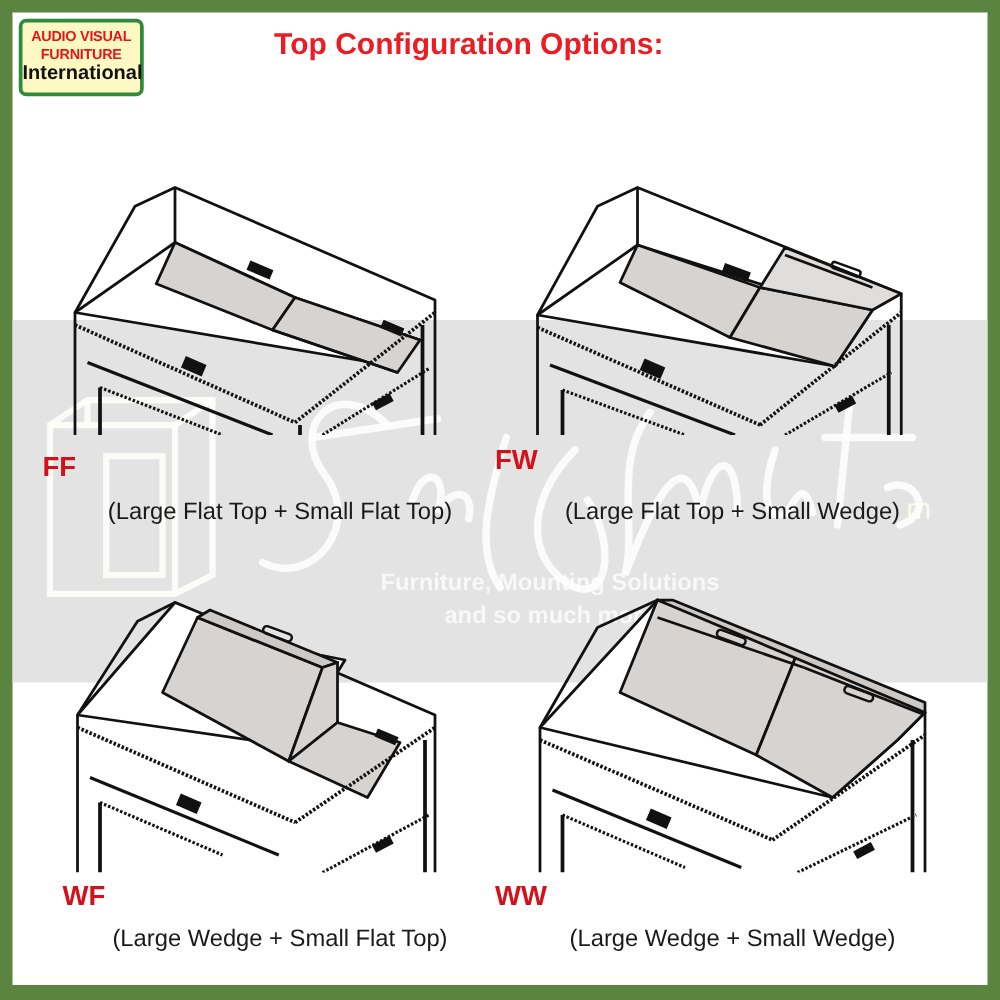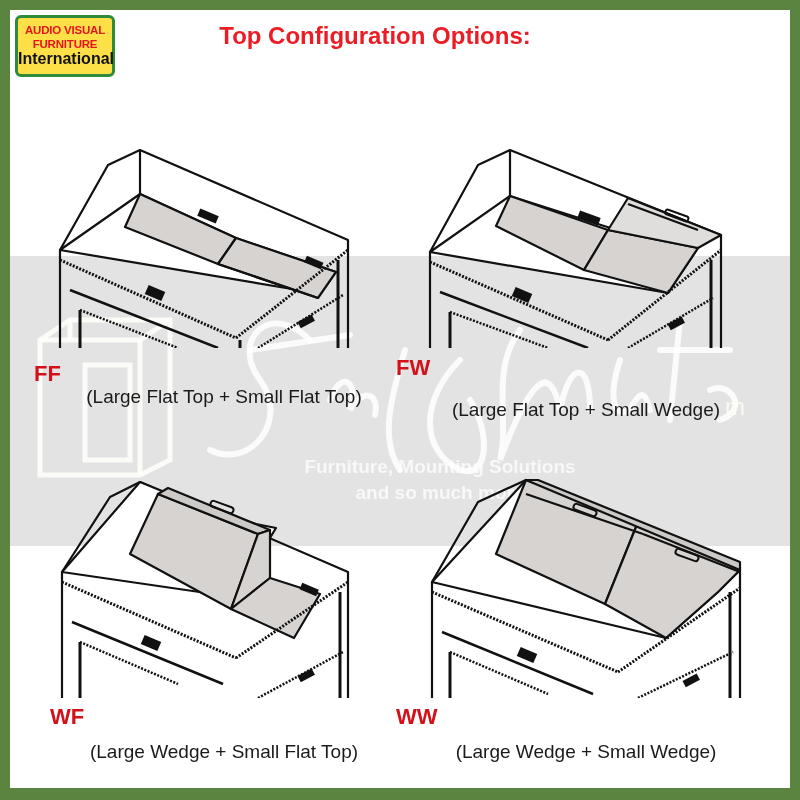--- a/index.html
+++ b/index.html
@@ -1,19 +1,19 @@
 <!DOCTYPE html>
 <html><head>
 <meta charset="utf-8">
 <style>
   html, body { margin: 0; padding: 0; }
   body { width: 800px; height: 800px; background: #5a8440; position: relative; overflow: hidden; font-family: "Liberation Sans", sans-serif; }
   .frame { position: absolute; left: 10px; top: 10px; width: 780px; height: 778px; background: #ffffff; overflow: hidden; }
   .band { position: absolute; left: 0; top: 246px; width: 780px; height: 290px; background: #e3e3e3; }
-  .logo { position: absolute; left: 5px; top: 5px; width: 100px; height: 62px; border: 3px solid #2e8b3a; border-radius: 6px; background: #fde047; box-sizing: border-box; text-align: center; padding-top: 5px; }
+  .logo { position: absolute; left: 5px; top: 5px; width: 100px; height: 62px; border: 3px solid #2e8b3a; border-radius: 6px; background: #fef9c3; box-sizing: border-box; text-align: center; padding-top: 5px; }
   .logo .l1, .logo .l2 { color: #e8141c; font-weight: bold; font-size: 11.5px; line-height: 14px; letter-spacing: -0.2px; }
   .logo .l3 { color: #111; font-weight: bold; font-size: 16px; line-height: 15px; }
   .title { position: absolute; left: 0; width: 730px; top: 12px; text-align: center; color: #ec1c24; font-weight: bold; font-size: 24px; }
   .drawing { position: absolute; }
   .code { position: absolute; color: #d3111b; font-weight: bold; font-size: 22px; text-align: left; width: 380px; }
   .desc { position: absolute; color: #1a1a1a; font-size: 19px; text-align: center; width: 380px; }
   .wm { position: absolute; pointer-events: none; }
   .wm-tag { position: absolute; left: 230px; width: 400px; text-align: center; color: rgba(255,255,255,0.75); font-weight: bold; font-size: 19px; line-height: 26px; }
 </style>
 </head>
@@ -149,21 +149,21 @@
       <line x1="22" y1="180" x2="22" y2="226" stroke-width="3"></line>
       <line x1="302" y1="120" x2="302" y2="226" stroke-width="3"></line>
     </g>
     <rect x="145" y="35" width="24" height="6" rx="3" fill="none" stroke="#111" stroke-width="2" transform="rotate(20 157 38)"></rect>
     <rect x="247" y="80" width="24" height="6" rx="3" fill="none" stroke="#111" stroke-width="2" transform="rotate(20 259 83)"></rect>
     <rect x="90" y="178" width="18" height="10" fill="#111" transform="rotate(23 99 183)"></rect>
     <rect x="255" y="205" width="16" height="7" fill="#111" transform="rotate(-28 263 208)"></rect>
   </svg>
 
   <div class="code" style="left:24px;top:351px">FF</div>
-  <div class="desc" style="left:24px;top:376px">(Large Flat Top + Small Flat Top)</div>
+  <div class="desc" style="left:24px;top:389px">(Large Flat Top + Small Flat Top)</div>
 
   <div class="code" style="left:386px;top:345px">FW</div>
   <div class="desc" style="left:386px;top:389px">(Large Flat Top + Small Wedge)</div>
 
   <div class="code" style="left:40px;top:694px">WF</div>
   <div class="desc" style="left:24px;top:731px">(Large Wedge + Small Flat Top)</div>
 
   <div class="code" style="left:386px;top:694px">WW</div>
   <div class="desc" style="left:386px;top:731px">(Large Wedge + Small Wedge)</div>
 

